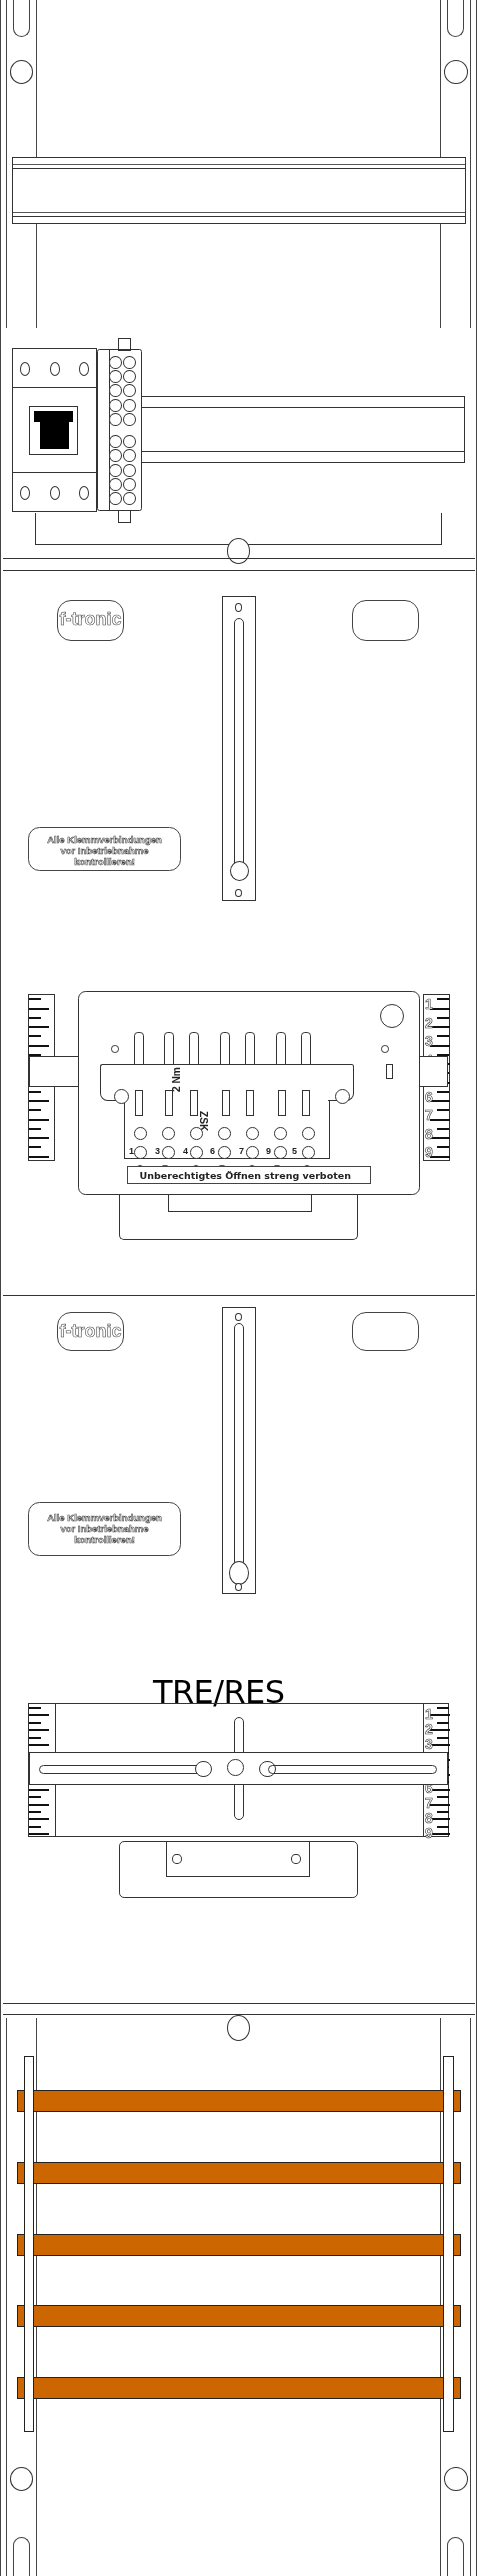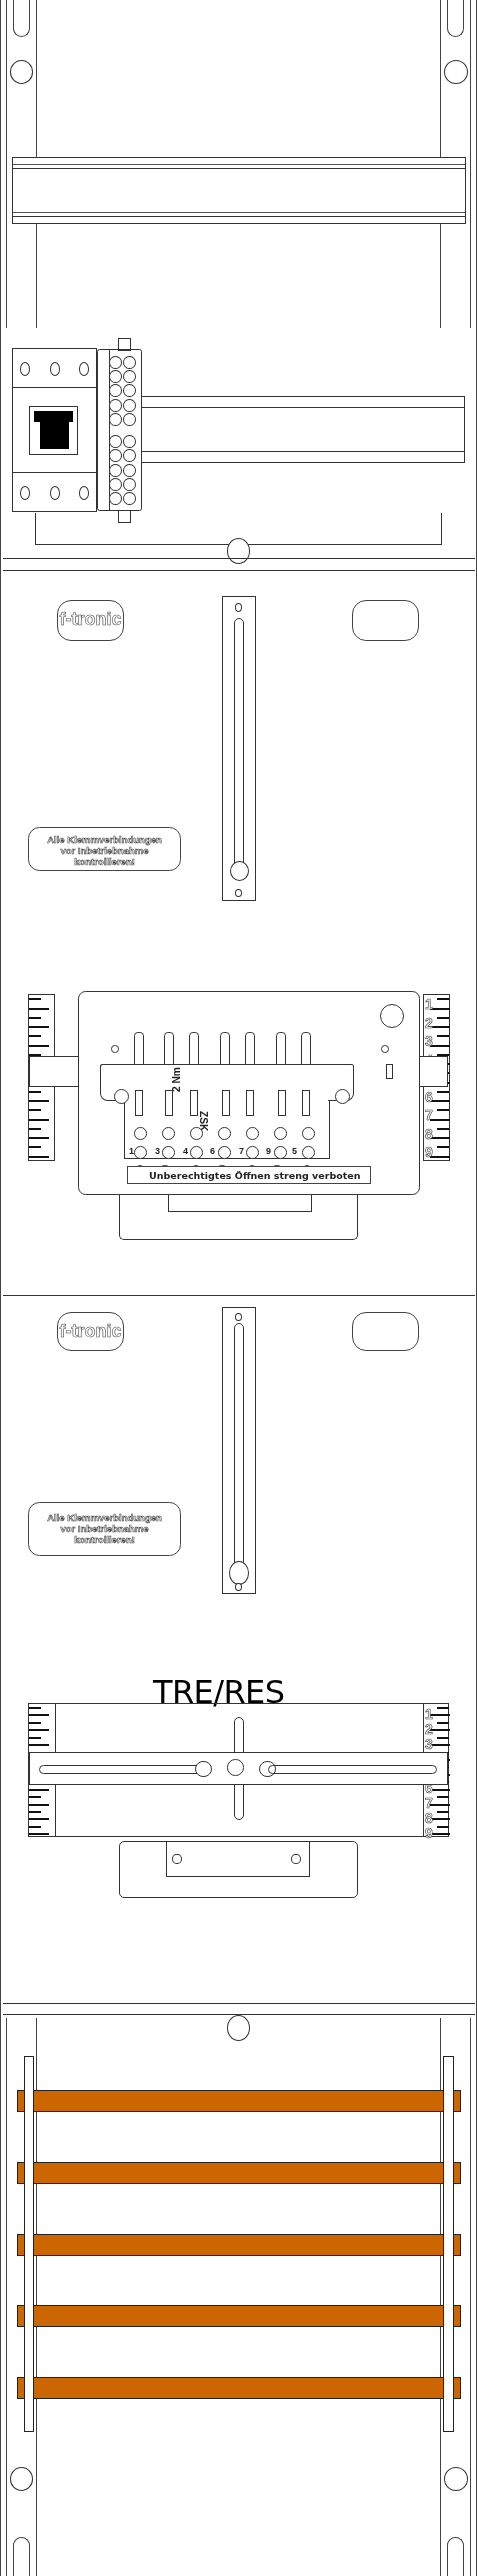--- a/index.html
+++ b/index.html
@@ -1,19 +1,19 @@
 <!DOCTYPE html>
 <html style="font-size:10.2px"><head>
 <meta charset="utf-8">
 <style>
   html,body{margin:0;padding:0;background:#fff;}
   body{width:477px;height:2576px;position:relative;overflow:hidden;font-family:"Liberation Sans",sans-serif;}
   .abs{position:absolute;box-sizing:border-box;}
   .ln{border:1px solid #333;}
-  .thin{border:0.6px solid #444;text-align:center;}
+  .thin{border:0.6px solid #444;}
   .outline-text{color:#fff;-webkit-text-stroke:0.6px #444;font-weight:bold;text-align:center;}
   .label-box{border:1px solid #444;border-radius:14px;}
   .busbar{position:absolute;height:21.6px;background:#cc6600;border:0.6px solid #222;box-sizing:border-box;}
   .tick{position:absolute;height:1.9px;background:#111;}
   .num{position:absolute;font-size:14px;font-weight:bold;color:#fff;-webkit-text-stroke:0.6px #333;font-family:"Liberation Sans",sans-serif;}
   .meter-text{position:absolute;font-size:10.2px;font-weight:bold;color:#222;font-family:"Liberation Sans",sans-serif;}
   .hole{position:absolute;border:1px solid #333;border-radius:50%;box-sizing:border-box;background:#fff;}
   .pin{position:absolute;width:10.2px;border:1px solid #333;border-radius:3.8px 3.8px 0 0;box-sizing:border-box;background:#fff;}
   .slot{position:absolute;width:7.6px;height:25.5px;border:1px solid #333;box-sizing:border-box;}
 </style>

